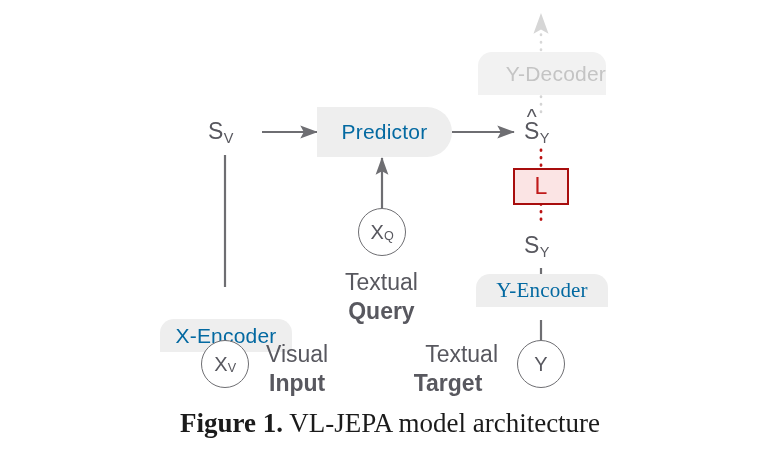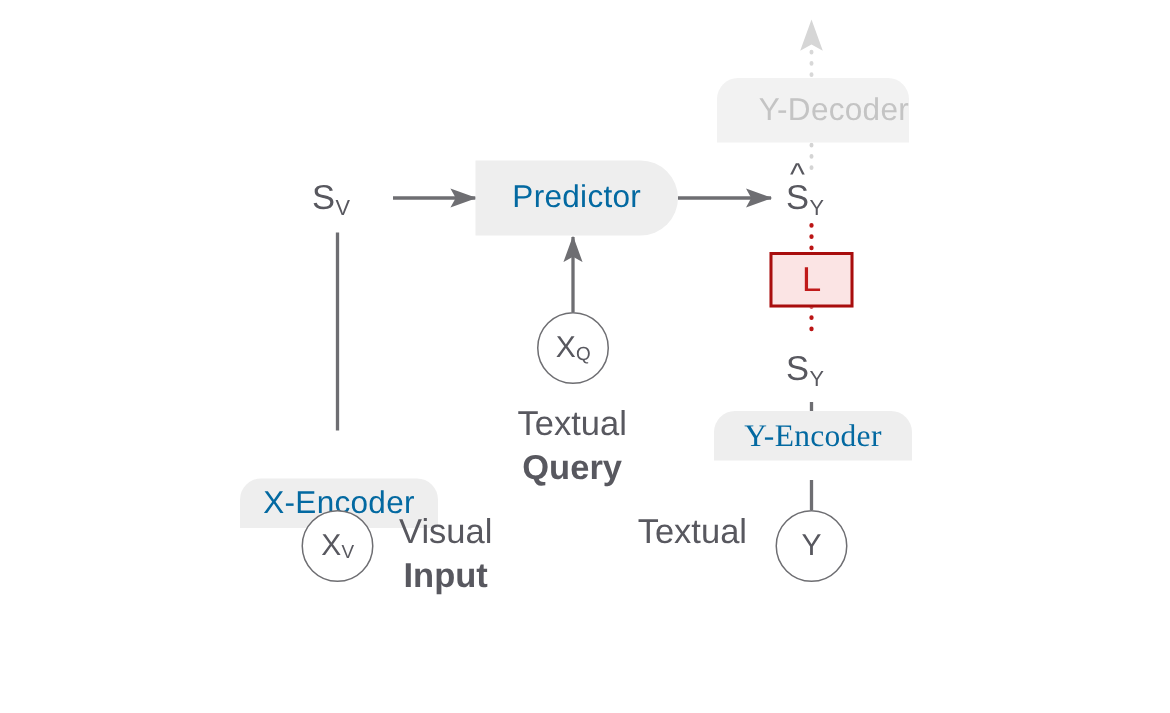--- a/index.html
+++ b/index.html
@@ -225,16 +225,21 @@
     <div class="l2">Input</div>
   </div>
 
   <div class="side-label" style="left:345px; top:268px;">
     <div class="l1">Textual</div>
     <div class="l2">Query</div>
   </div>
 
   <div class="side-label align-right" style="left:398px; top:340px; width:100px;">
     <div class="l1">Textual</div>
-  </div>
-
+    <div class="l2">Target</div>
+  </div>
+
+  <div id="caption">
+    <span class="figno">Figure 1.</span>
+    <span>VL-JEPA model architecture</span>
+  </div>
 
 </div>
 
 </body></html>

